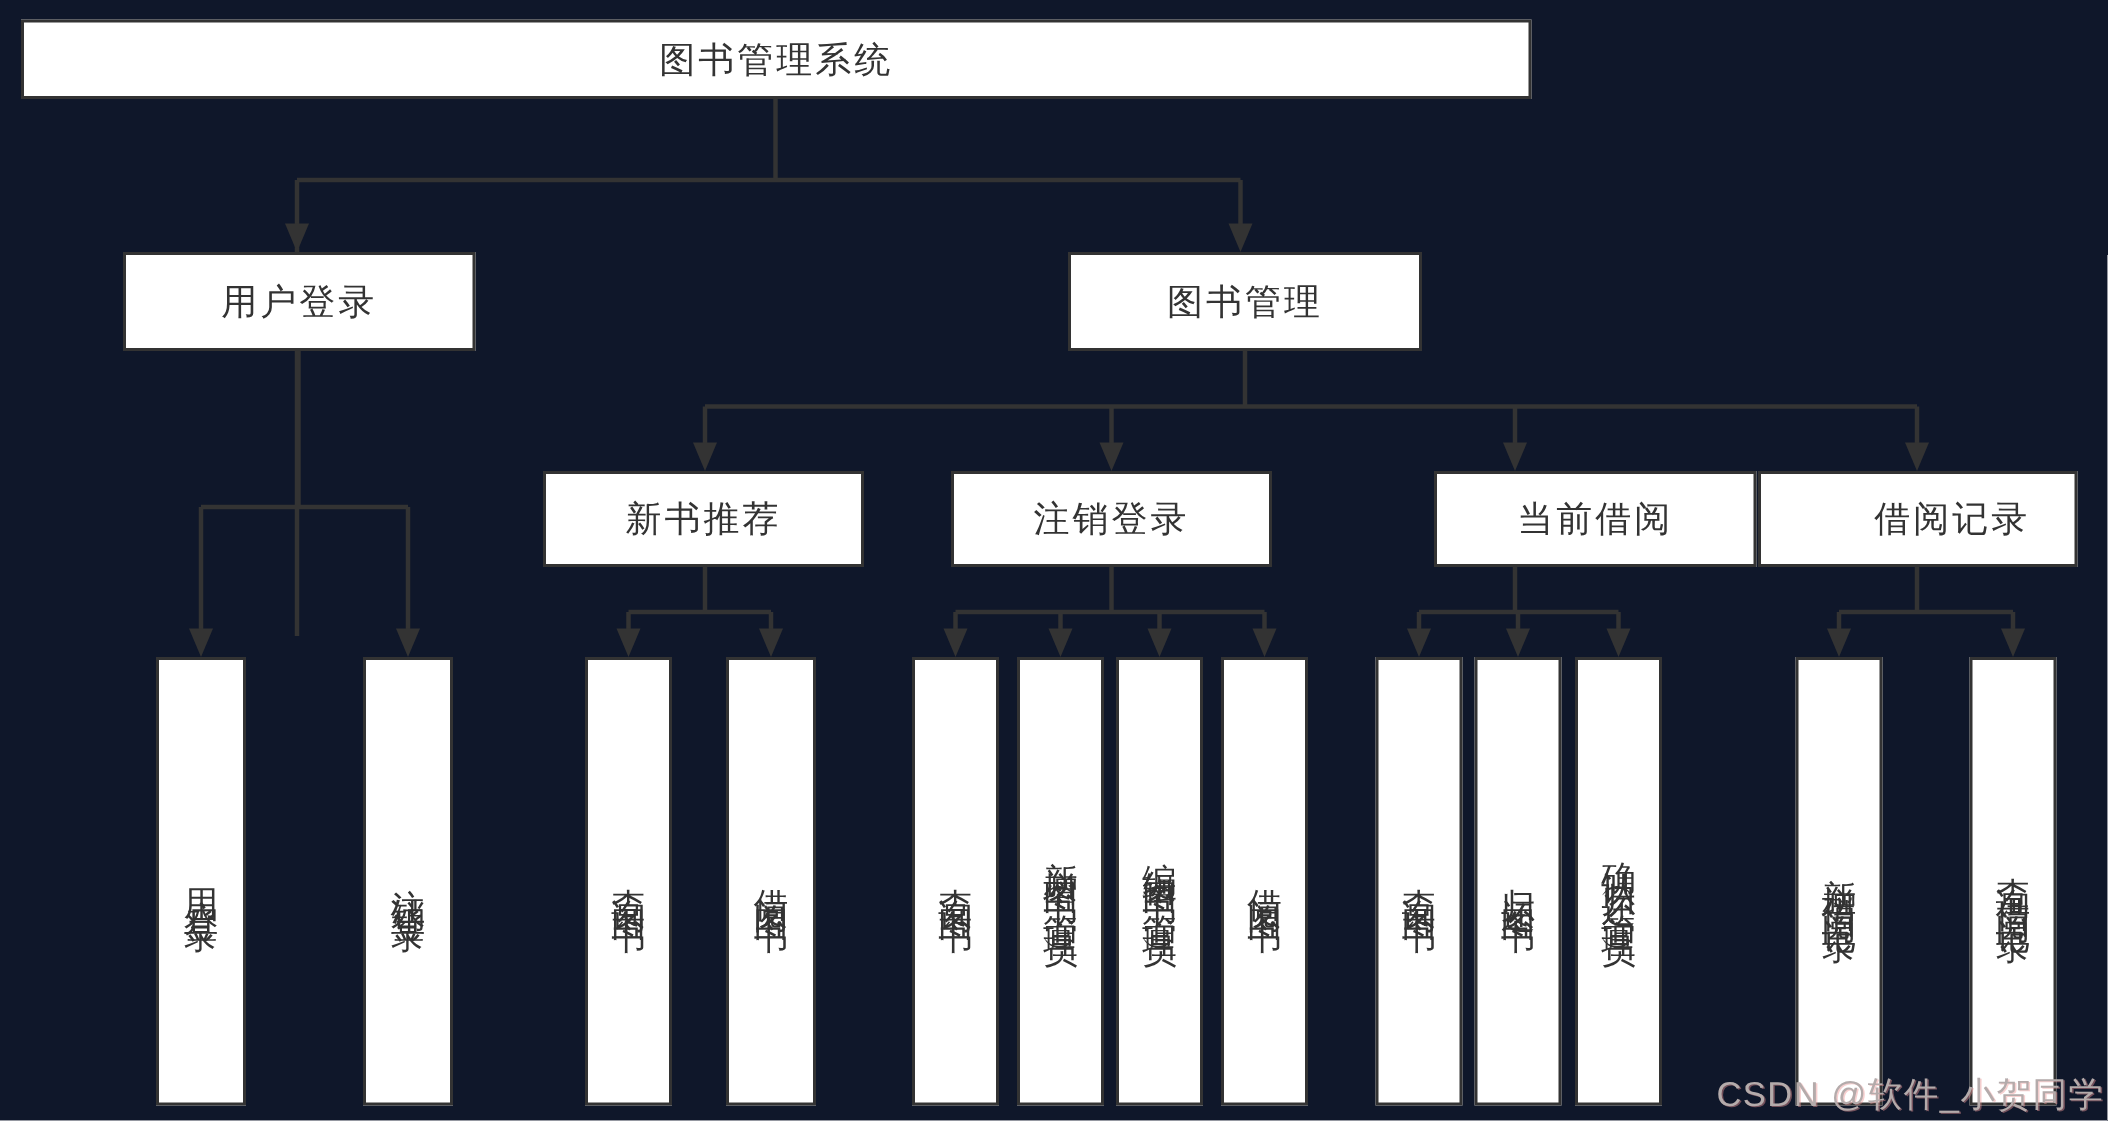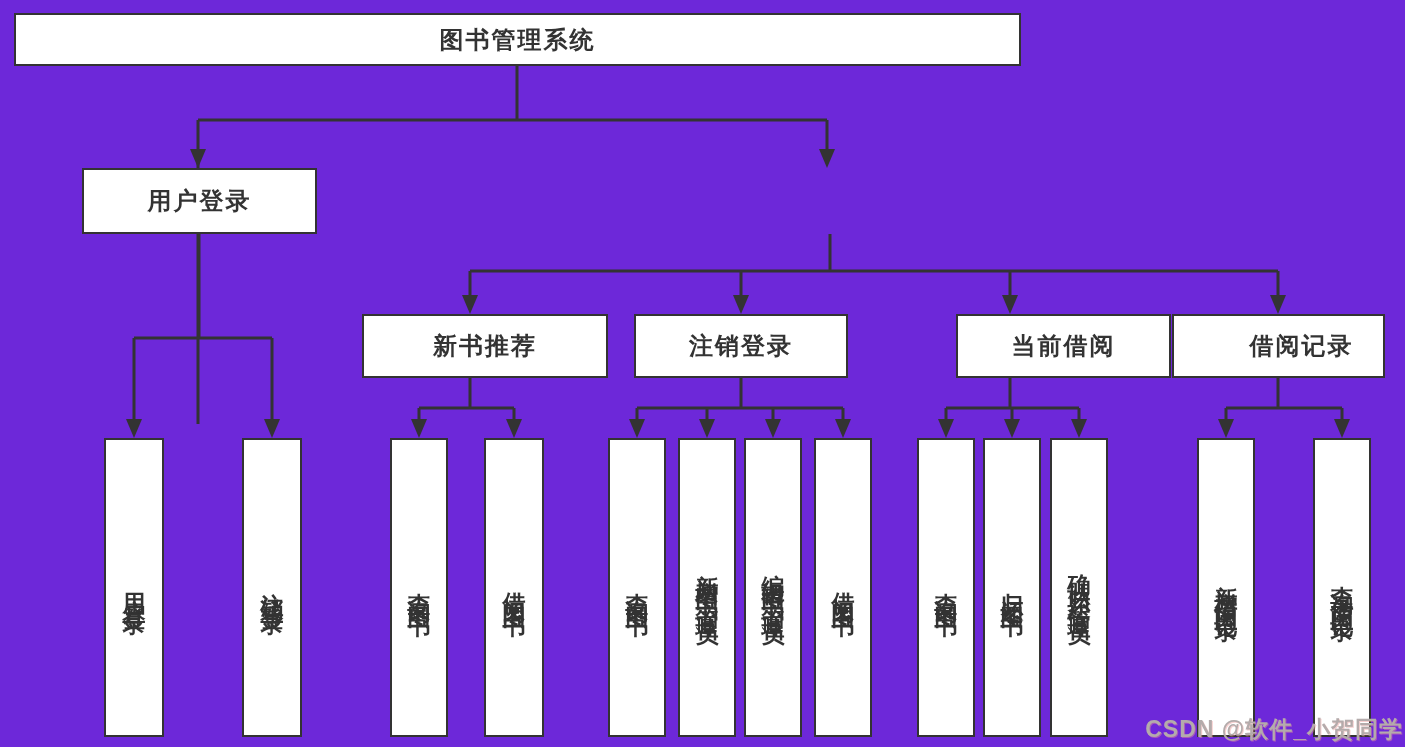--- a/index.html
+++ b/index.html
@@ -1,23 +1,22 @@
 <!DOCTYPE html>
 <html><head>
 <meta charset="utf-8">
 <style>
   html, body { margin: 0; padding: 0; background: #ffffff; }
   .stage {
     position: relative;
     width: 1405px;
     height: 747px;
-    background: #6d28d9;
+    background: #0f172a;
     font-family: "Liberation Sans", "DejaVu Sans", sans-serif;
     overflow: hidden;
-    font-weight: bold;
   }
   .wires {
     position: absolute;
     left: 0; top: 0;
     width: 1405px; height: 747px;
     pointer-events: none;
   }
   .box {
     position: absolute;
     box-sizing: border-box;
@@ -86,22 +85,25 @@
       </g>
   </svg>
 
   <div class="box hbox" style="left:14px; top:13px; width:1007px; height:53px;">
     <span>图书管理系统</span>
   </div>
 
   <div class="box hbox" style="left:82px; top:168px; width:235px; height:66px;">
     <span>用户登录</span>
   </div>
+  <div class="box hbox" style="left:712px; top:168px; width:236px; height:66px;">
+    <span>图书管理</span>
+  </div>
 
-  <div class="box hbox" style="left:362px; top:314px; width:246px; height:64px;">
+  <div class="box hbox" style="left:362px; top:314px; width:214px; height:64px;">
     <span>新书推荐</span>
   </div>
   <div class="box hbox" style="left:634px; top:314px; width:214px; height:64px;">
     <span>注销登录</span>
   </div>
   <div class="box hbox" style="left:956px; top:314px; width:215px; height:64px;">
     <span>当前借阅</span>
   </div>
   <div class="box hbox" style="left:1172px; top:314px; width:213px; height:64px;padding-left:46px;">
     <span>借阅记录</span>

